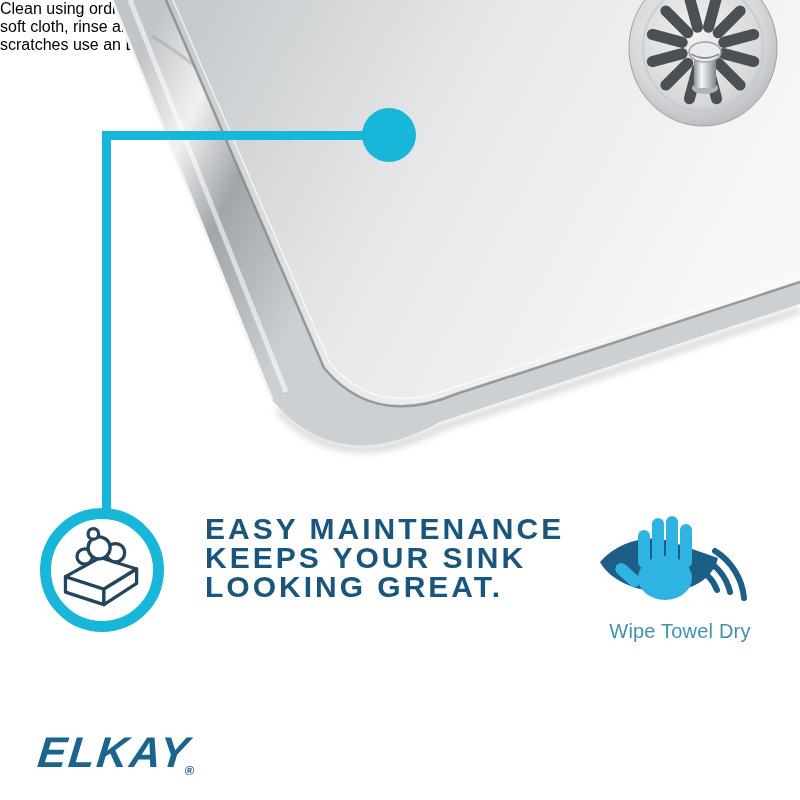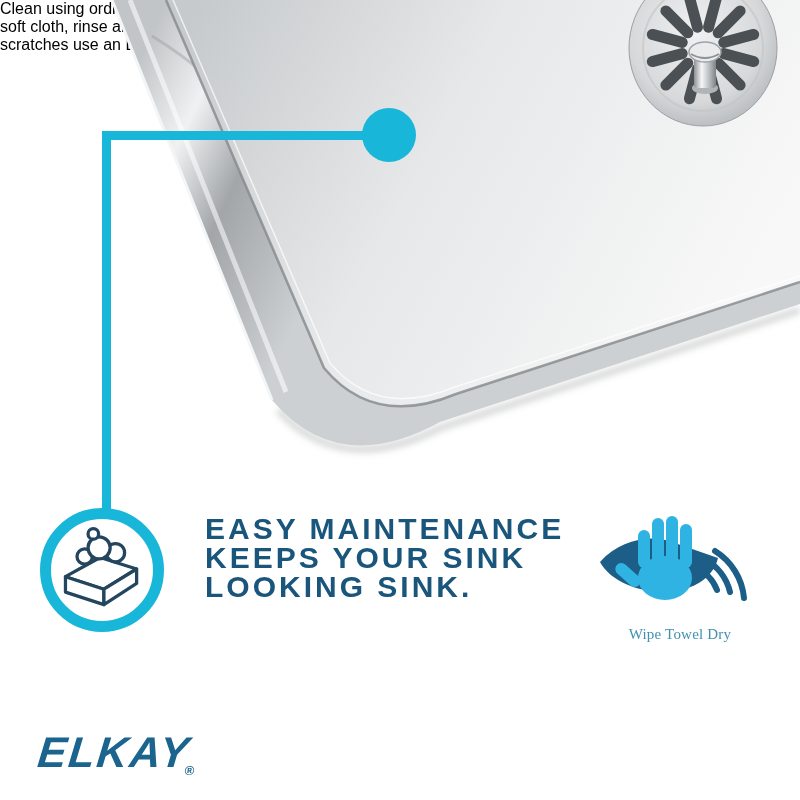--- a/index.html
+++ b/index.html
@@ -27,21 +27,21 @@
 
   
   .headline{position:absolute;left:205px;top:514px;margin:0;color:var(--headline);
             font-size:30px;font-weight:bold;letter-spacing:3px;line-height:29px;white-space:nowrap;}
   .headline span{display:block;}
   .body{position:absolute;left:205px;top:626px;margin:0;color:var(--body_text);
         font-size:17px;line-height:32.5px;white-space:nowrap;}
 
   
   .wipe{position:absolute;left:592px;top:512px;width:176px;text-align:center;}
-  .wipe-label{margin-top:16px;color:var(--wipe_label);font-size:15px;letter-spacing:.2px;font-family:Liberation Serif, serif;}
+  .wipe-label{margin-top:10px;color:var(--wipe_label);font-size:20px;letter-spacing:.2px;}
   .towel{fill:var(--towel_blue);}
   .hand{fill:var(--hand_blue);}
   .arc{fill:none;stroke:var(--towel_blue);stroke-width:6;stroke-linecap:round;}
 
   
   .soap{fill:#ffffff;stroke:var(--soap_outline);stroke-width:3.4;stroke-linejoin:round;stroke-linecap:round;}
 
   
   .logo{position:absolute;left:38px;top:728px;color:var(--logo_blue);font-weight:bold;
         font-style:italic;font-size:43px;letter-spacing:2px;transform:skewX(-6deg);white-space:nowrap;}
@@ -134,21 +134,21 @@
       <circle class="soap" cx="66" cy="35" r="9.5"></circle>
       <circle class="soap" cx="34" cy="39" r="8"></circle>
       <circle class="soap" cx="49" cy="30" r="11.5"></circle>
       <circle class="soap" cx="43" cy="15.5" r="5.5"></circle>
     </svg>
   </div>
 
   <h1 class="headline">
     <span>EASY MAINTENANCE</span>
     <span>KEEPS YOUR SINK</span>
-    <span>LOOKING SINK.</span>
+    <span>LOOKING GREAT.</span>
   </h1>
 
   <p class="body">
     </p>
     <div>Clean using ordinary mild dish detergent and a</div>
     <div>soft cloth, rinse and towel dry. For more noticeable</div>
     <div>scratches use an Elkay stainless steel restoration kit.</div>
   <p></p>
 
   <div class="wipe">

